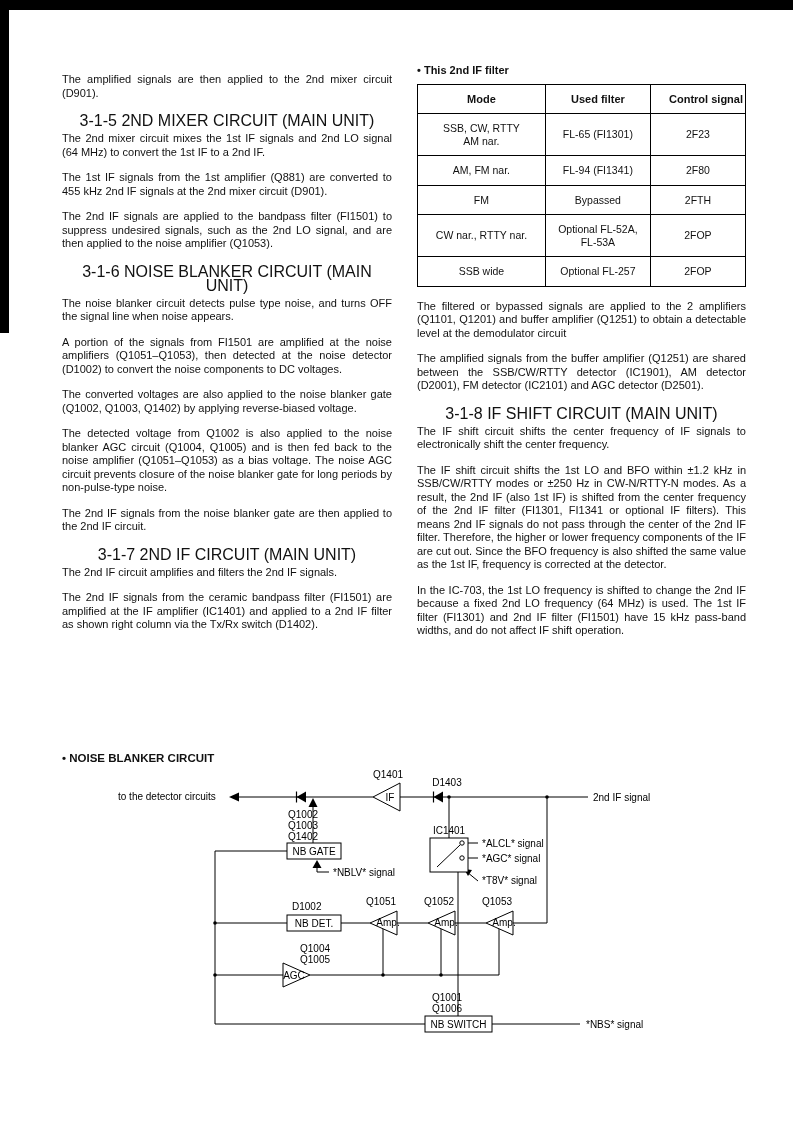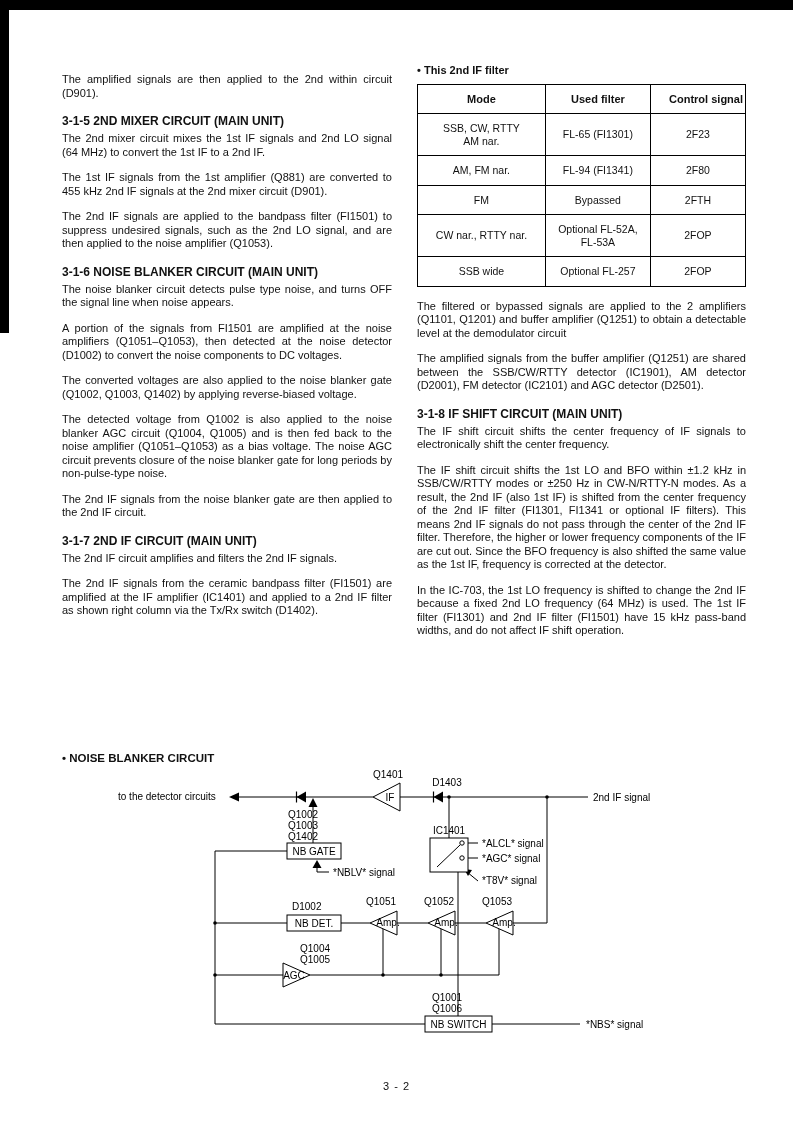--- a/index.html
+++ b/index.html
@@ -7,21 +7,21 @@
     position:relative;width:793px;height:1122px;background:#fff;
     font-family:"Liberation Sans",sans-serif;color:#111;overflow:hidden;margin:0 auto;
   }
   .scan-bar{position:absolute;background:#000;}
   .bar-top{left:0;top:0;width:793px;height:10px;}
   .bar-left{left:0;top:0;width:9px;height:333px;}
   .col{position:absolute;font-size:11px;line-height:13.5px;text-align:justify;}
   .col-left{left:62px;top:73px;width:330px;}
   .col-right{left:417px;top:64px;width:329px;}
   .col .p{margin:0 0 12px 0;}
-  .col .h{font-weight:bold;font-size:12px;line-height:14px;margin:14px 0 4px 0;text-align:left;}
+  .col .h{font-weight:normal;font-size:16px;line-height:14px;margin:14px 0 4px 0;text-align:center;}
   .col .first{margin-top:0;}
   .tbl-title{font-weight:bold;font-size:11px;margin:0 0 6px 0;text-align:left;}
   table.ftable{border-collapse:collapse;width:100%;margin:0 0 13px 0;font-size:10.5px;line-height:12.5px;}
   table.ftable th,table.ftable td{border:1px solid #000;text-align:center;vertical-align:middle;padding:8px 2px;white-space:pre-line;}
   table.ftable th{font-weight:bold;font-size:11px;}
   table.ftable th:nth-child(1){width:39%;}
   table.ftable th:nth-child(2){width:32%;text-align:center;}
   table.ftable th:nth-child(3){width:29%;text-align:right;}
   .diagram-title{position:absolute;left:62px;top:752px;font-weight:bold;font-size:11.5px;}
   svg.diagram{position:absolute;left:0;top:755px;}
@@ -30,21 +30,21 @@
 </style>
 </head>
 <body>
 
 <div class="page">
 
   <div class="scan-bar bar-top"></div>
   <div class="scan-bar bar-left"></div>
 
   <div class="col col-left">
-    <div class="p first">The amplified signals are then applied to the 2nd within circuit (D901).</div>
+    <div class="p first">The amplified signals are then applied to the 2nd mixer circuit (D901).</div>
     <div class="h">3-1-5 2ND MIXER CIRCUIT (MAIN UNIT)</div>
     <div class="p">The 2nd mixer circuit mixes the 1st IF signals and 2nd LO signal (64 MHz) to convert the 1st IF to a 2nd IF.</div>
     <div class="p">The 1st IF signals from the 1st amplifier (Q881) are converted to 455 kHz 2nd IF signals at the 2nd mixer circuit (D901).</div>
     <div class="p">The 2nd IF signals are applied to the bandpass filter (FI1501) to suppress undesired signals, such as the 2nd LO signal, and are then applied to the noise amplifier (Q1053).</div>
     <div class="h">3-1-6 NOISE BLANKER CIRCUIT (MAIN UNIT)</div>
     <div class="p">The noise blanker circuit detects pulse type noise, and turns OFF the signal line when noise appears.</div>
     <div class="p">A portion of the signals from FI1501 are amplified at the noise amplifiers (Q1051–Q1053), then detected at the noise detector (D1002) to convert the noise components to DC voltages.</div>
     <div class="p">The converted voltages are also applied to the noise blanker gate (Q1002, Q1003, Q1402) by applying reverse-biased voltage.</div>
     <div class="p">The detected voltage from Q1002 is also applied to the noise blanker AGC circuit (Q1004, Q1005) and is then fed back to the noise amplifier (Q1051–Q1053) as a bias voltage. The noise AGC circuit prevents closure of the noise blanker gate for long periods by non-pulse-type noise.</div>
     <div class="p">The 2nd IF signals from the noise blanker gate are then applied to the 2nd IF circuit.</div>
@@ -202,15 +202,14 @@
     <text x="504" y="171" text-anchor="middle" font-size="8.5">Amp.</text>
     <text x="300" y="197">Q1004</text>
     <text x="300" y="208">Q1005</text>
     <text x="294" y="223.5" text-anchor="middle" font-size="8.5">AGC</text>
     <text x="432" y="246">Q1001</text>
     <text x="432" y="257">Q1006</text>
     <text x="458.5" y="272.8" text-anchor="middle" font-size="9.5">NB SWITCH</text>
     <text x="586" y="272.5">*NBS* signal</text>
   </svg>
 
-  <div class="footer">3 - 2</div>
 
 </div>
 
 </body></html>

